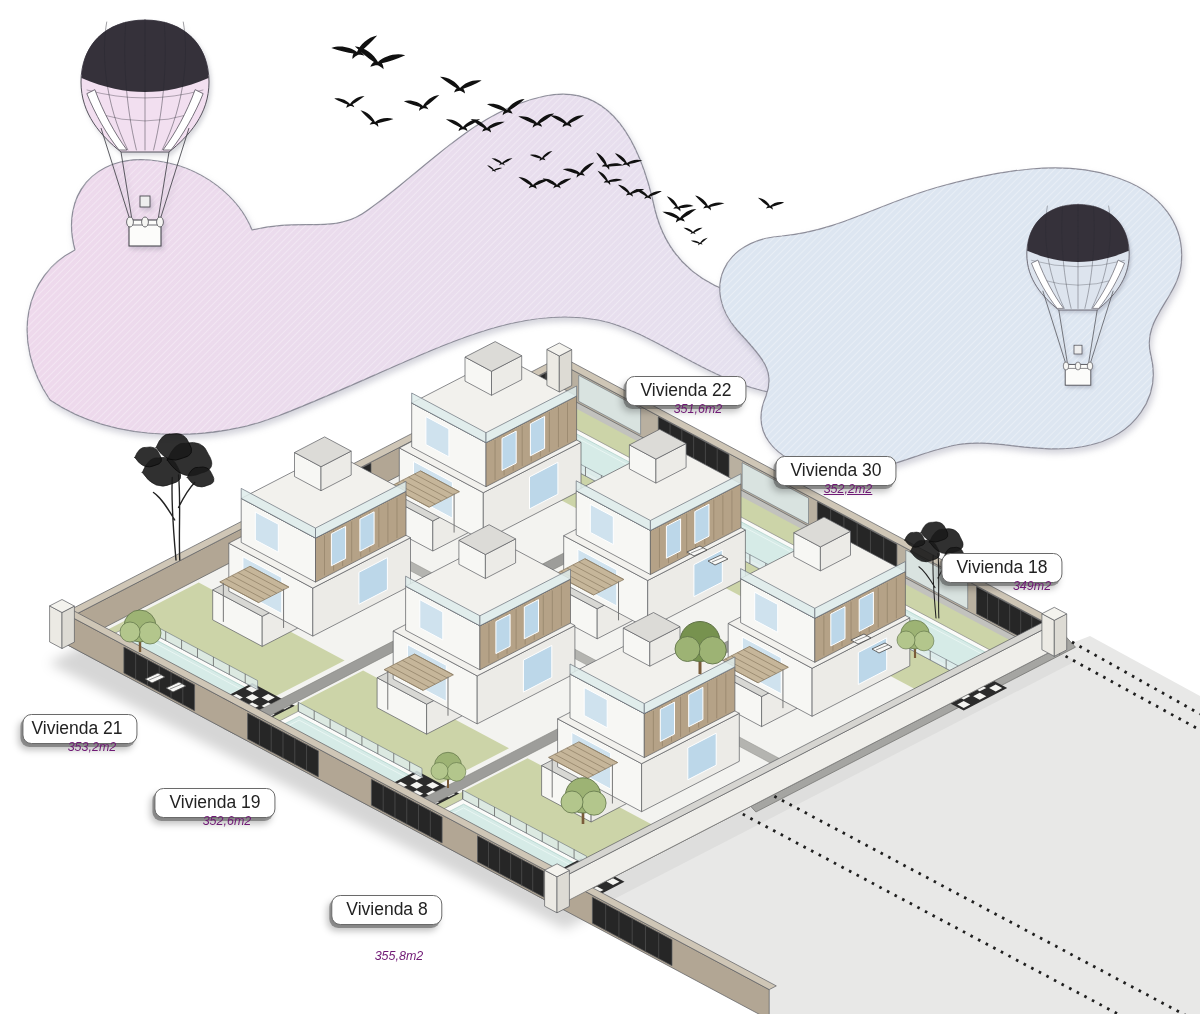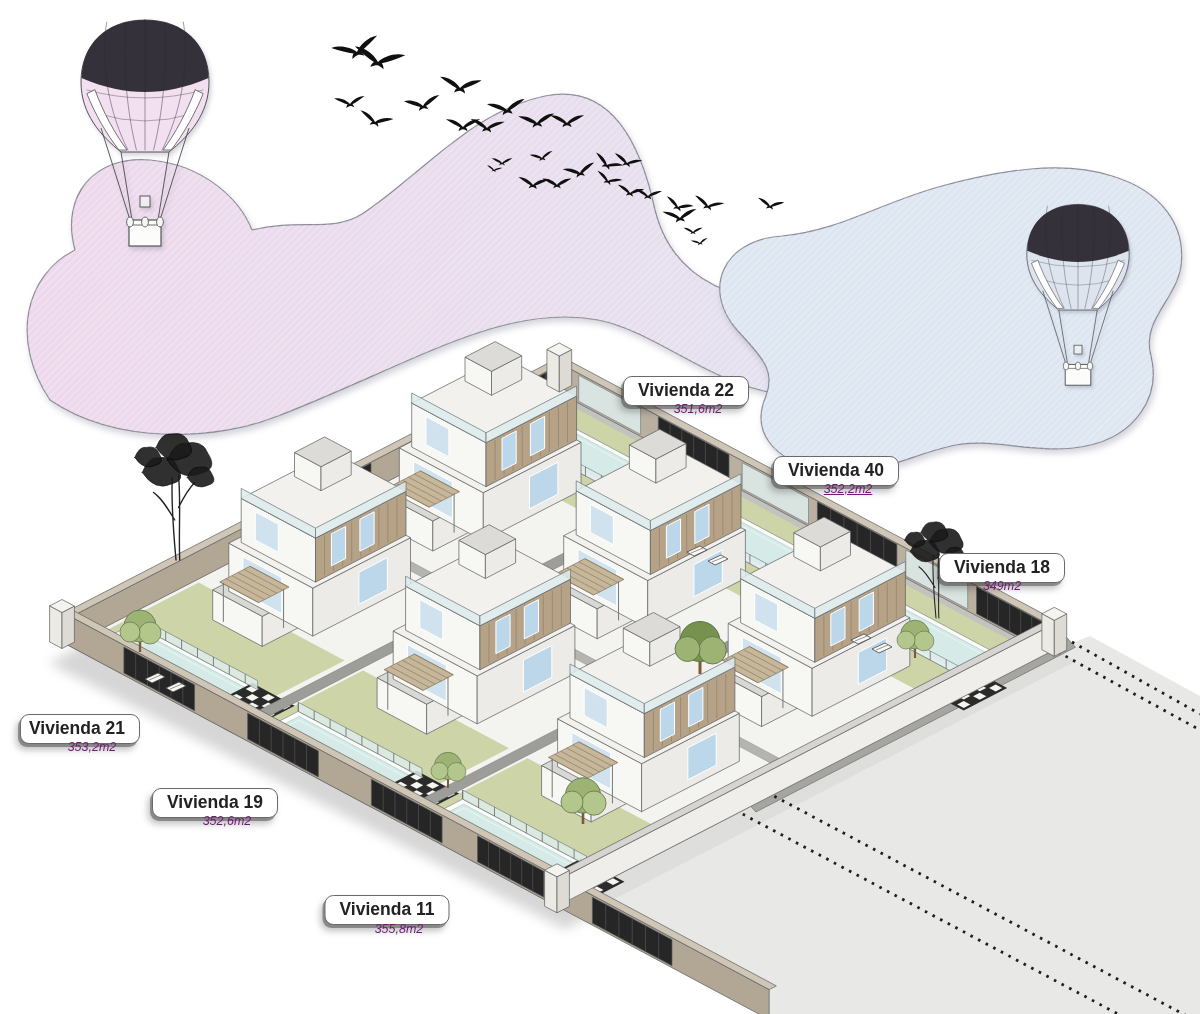--- a/index.html
+++ b/index.html
@@ -3,21 +3,21 @@
 <meta charset="utf-8">
 <style>
   html,body{margin:0;padding:0;background:#fff;}
   #app{position:relative;width:1200px;height:1014px;overflow:hidden;background:#ffffff;
        font-family:"Liberation Sans",sans-serif;}
   svg{position:absolute;left:0;top:0;}
   .cloud{filter:drop-shadow(2px 4px 3px rgba(110,110,135,.30));}
   .balloon{filter:drop-shadow(2px 3px 2px rgba(90,90,110,.25));}
   #labels-layer{position:absolute;left:0;top:0;width:100%;height:100%;pointer-events:none;}
   .chip{position:absolute;transform:translate(-50%,-50%);background:#fff;border:1.7px solid #6a6a6a;
-        border-radius:9px;padding:3px 14px 4px;font-size:17.5px;font-weight:700;color:#222;
+        border-radius:9px;padding:3px 14px 4px;font-size:17.5px;font-weight:400;color:#222;
         white-space:nowrap;box-shadow:-2px 3px 0 rgba(60,60,60,.45),-4px 6px 7px rgba(0,0,0,.25);
         pointer-events:auto;}
   .area{position:absolute;transform:translate(-50%,0);font-size:12.5px;font-style:italic;
         color:#701a75;white-space:nowrap;}
 </style>
 </head>
 <body>
 
 <div id="app">
   <svg id="scene" width="1200" height="1014" viewBox="0 0 1200 1014">
@@ -663,24 +663,24 @@
         <use href="#bird" transform="translate(680,218) scale(0.9) rotate(-5)" fill="#101010"></use>
         <use href="#bird" transform="translate(708,206) scale(0.8) rotate(15)" fill="#101010"></use>
         <use href="#bird" transform="translate(770,206) scale(0.7) rotate(10)" fill="#101010"></use>
         <use href="#bird" transform="translate(693,232) scale(0.5) rotate(0)" fill="#101010"></use>
         <use href="#bird" transform="translate(700,243) scale(0.45) rotate(-10)" fill="#101010"></use>
       </g>
   </svg>
   <div id="labels-layer">
       <div class="chip" style="left: 686px; top: 391px;">Vivienda 22</div>
       <div class="area" style="left: 698px; top: 402px;">351,6m2</div>
-      <div class="chip" style="left: 836px; top: 471px;">Vivienda 40</div>
+      <div class="chip" style="left: 836px; top: 471px;">Vivienda 30</div>
       <div class="area" style="left: 848px; top: 482px; text-decoration: underline;">352,2m2</div>
       <div class="chip" style="left: 1002px; top: 568px;">Vivienda 18</div>
-      <div class="area" style="left: 1002px; top: 579px;">349m2</div>
+      <div class="area" style="left: 1032px; top: 579px;">349m2</div>
       <div class="chip" style="left: 80px; top: 729px; padding-left: 8px;">Vivienda 21</div>
       <div class="area" style="left: 92px; top: 740px;">353,2m2</div>
       <div class="chip" style="left: 215px; top: 803px;">Vivienda 19</div>
       <div class="area" style="left: 227px; top: 814px; text-align: center;">352,6m2</div>
-      <div class="chip" style="left: 387px; top: 910px;">Vivienda 11</div>
-      <div class="area" style="left: 399px; top: 922px;">355,8m2</div>
+      <div class="chip" style="left: 387px; top: 910px;">Vivienda 8</div>
+      <div class="area" style="left: 399px; top: 949px;">355,8m2</div>
     </div>
 </div>
 
 </body></html>

